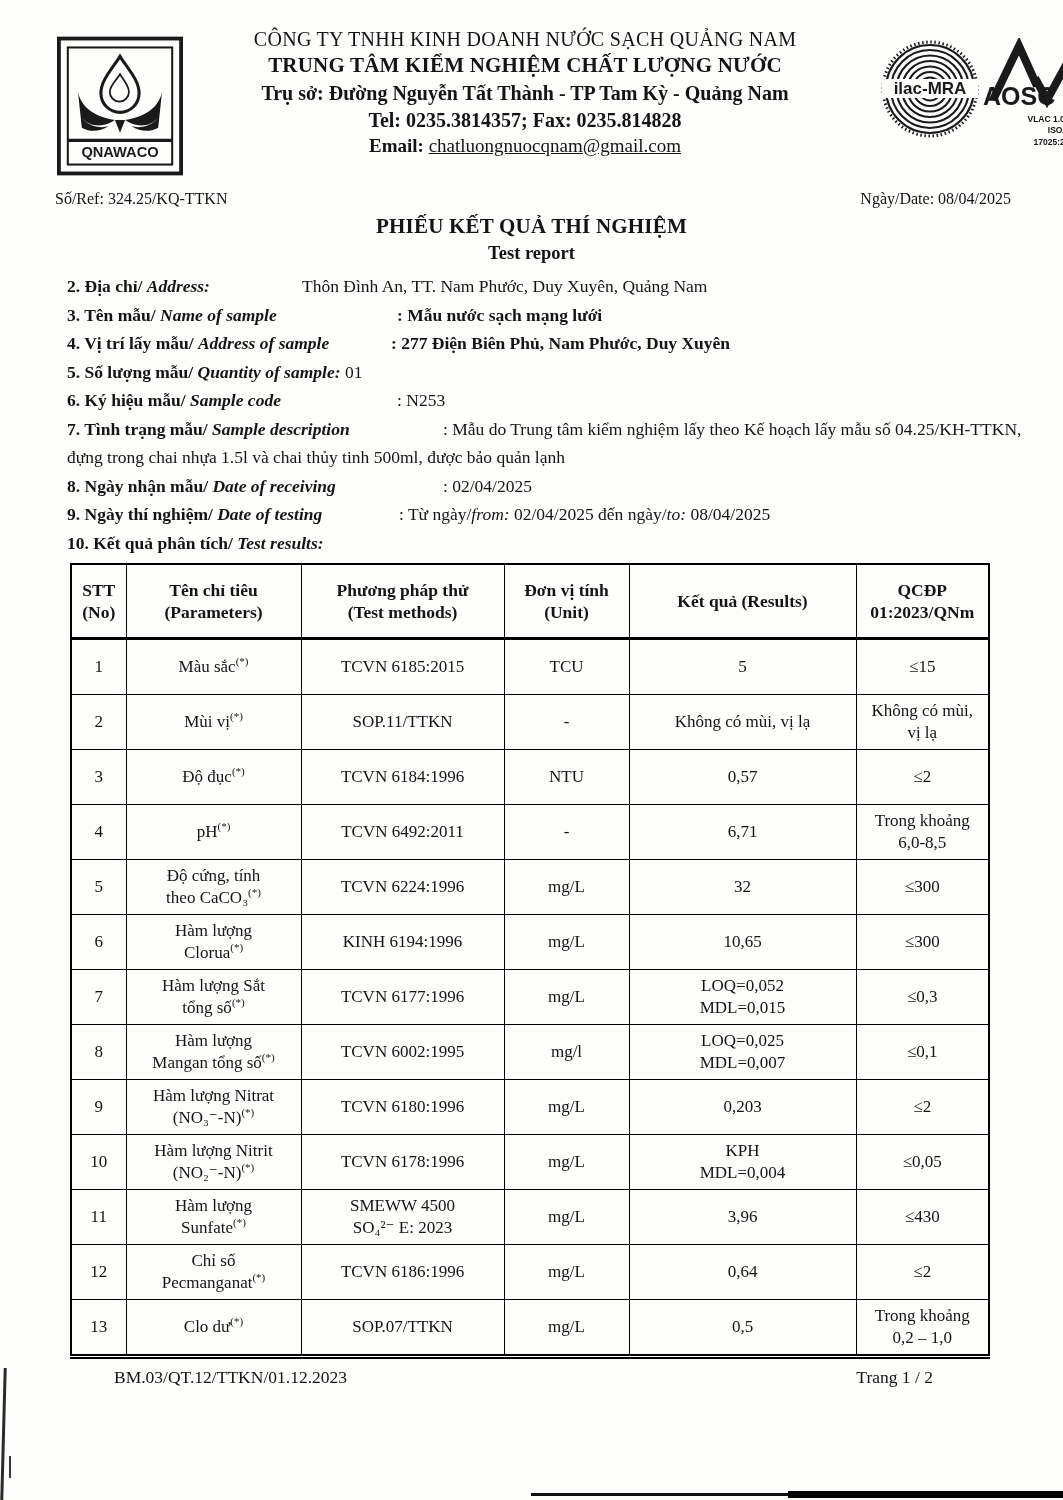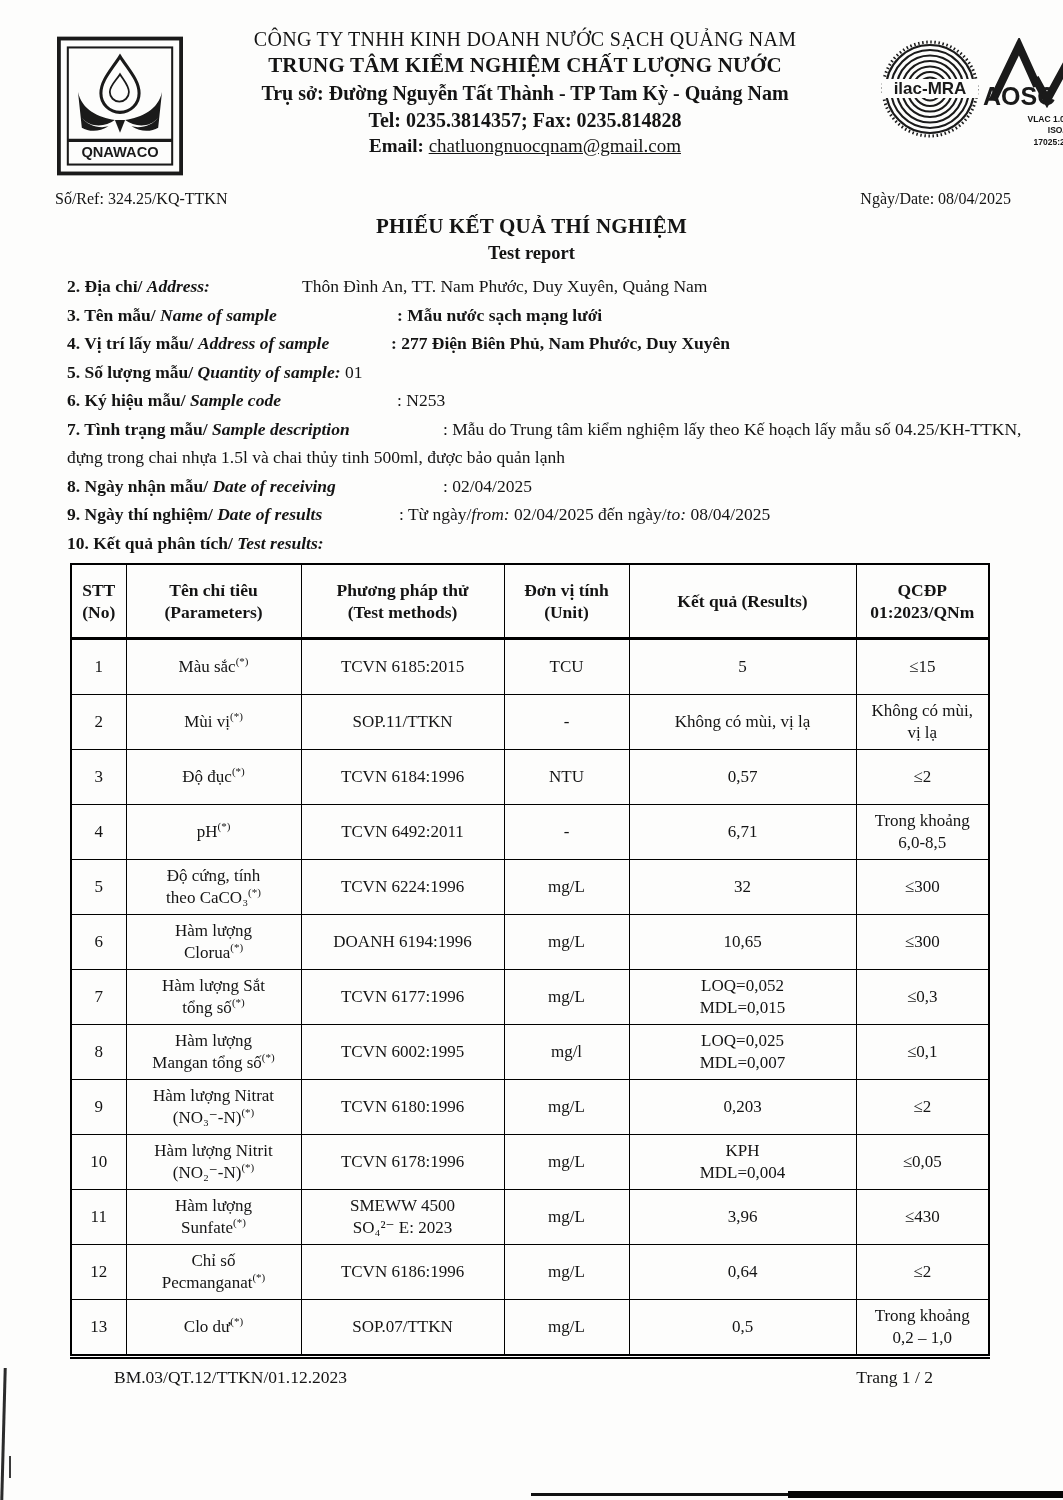--- a/index.html
+++ b/index.html
@@ -156,21 +156,21 @@
 
     <div class="info-line">
       <span class="lblbox w376"><span class="vn">7. Tình trạng mẫu/</span> <span class="en">Sample description</span></span><span>: Mẫu do Trung tâm kiểm nghiệm lấy theo Kế hoạch lấy mẫu số 04.25/KH-TTKN, đựng trong chai nhựa 1.5l và chai thủy tinh 500ml, được bảo quản lạnh</span>
     </div>
 
     <div class="info-line">
       <span class="lblbox w376"><span class="vn">8. Ngày nhận mẫu/</span> <span class="en">Date of receiving</span></span><span>: 02/04/2025</span>
     </div>
 
     <div class="info-line">
-      <span class="lblbox w332"><span class="vn">9. Ngày thí nghiệm/</span> <span class="en">Date of results</span></span><span><span>: Từ ngày/</span><span class="it">from:</span><span> 02/04/2025  đến ngày/</span><span class="it">to:</span><span> 08/04/2025</span></span>
+      <span class="lblbox w332"><span class="vn">9. Ngày thí nghiệm/</span> <span class="en">Date of testing</span></span><span><span>: Từ ngày/</span><span class="it">from:</span><span> 02/04/2025  đến ngày/</span><span class="it">to:</span><span> 08/04/2025</span></span>
     </div>
 
     <div class="info-line">
       <span class="vn">10. Kết quả phân tích/</span> <span class="en">Test results:</span>
     </div>
   </div>
 
   <div class="tblwrap">
     <table class="results">
       <colgroup>
@@ -242,21 +242,21 @@
       <td>TCVN 6224:1996</td>
       <td>mg/L</td>
       <td>32</td>
       <td>≤300</td>
     </tr>
 
     <tr>
       <td>6</td>
       <td><span>Hàm lượng
 Clorua</span><sup class="star">(*)</sup></td>
-      <td>DOANH 6194:1996</td>
+      <td>KINH 6194:1996</td>
       <td>mg/L</td>
       <td>10,65</td>
       <td>≤300</td>
     </tr>
 
     <tr>
       <td>7</td>
       <td><span>Hàm lượng Sắt
 tổng số</span><sup class="star">(*)</sup></td>
       <td>TCVN 6177:1996</td>

